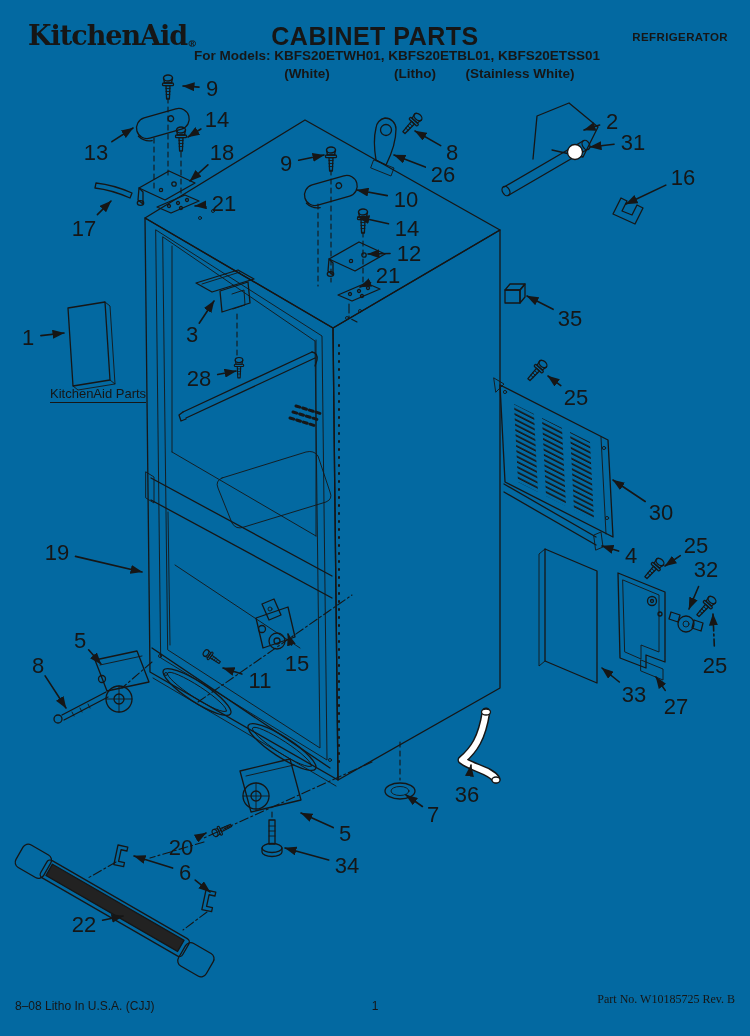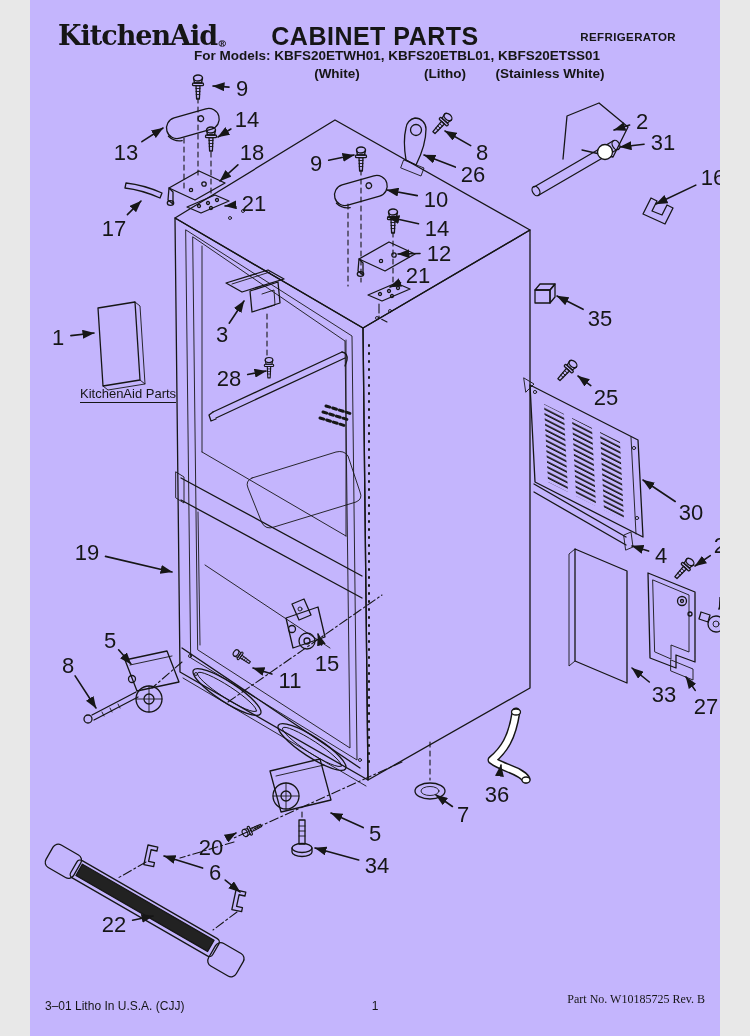--- a/index.html
+++ b/index.html
@@ -1,29 +1,29 @@
 <!DOCTYPE html>
 <html><head>
 <meta charset="utf-8">
 <style>
   html,body{margin:0;padding:0;background:#e8e8e8;}
-  #page{position:relative;width:690px;height:1036px;background:#c4b5fd;margin:0 auto;
+  #page{position:relative;width:750px;height:1036px;background:#0369a1;margin:0 auto;
         font-family:"Liberation Sans",sans-serif;color:#161616;overflow:hidden;}
   
   #brand{position:absolute;left:28px;top:20px;font-family:"DejaVu Serif",serif;
          font-weight:bold;font-size:27px;letter-spacing:-1px;white-space:nowrap;}
   #brand .reg{font-size:10px;vertical-align:-2px;letter-spacing:0;}
   #page-title{position:absolute;left:0;right:0;top:22px;text-align:center;
               font-size:25px;font-weight:bold;letter-spacing:.5px;}
   #models-line{position:absolute;left:0;right:0;top:48px;text-align:center;
                font-size:13.5px;font-weight:bold;padding-left:44px;}
   .finish{position:absolute;top:66px;transform:translateX(-50%);
           font-size:13.5px;font-weight:bold;white-space:nowrap;}
   #finish-white{left:307px;} #finish-black{left:415px;} #finish-ss{left:520px;}
-  #appliance-type{position:absolute;right:44px;top:31px;font-size:11.5px;
+  #appliance-type{position:absolute;right:22px;top:31px;font-size:11.5px;
                   font-weight:bold;letter-spacing:.4px;}
   
   #diagram-svg{position:absolute;left:0;top:0;width:750px;height:1036px;}
   #diagram-svg path,#diagram-svg line,#diagram-svg polyline,#diagram-svg rect,
   #diagram-svg circle,#diagram-svg ellipse{
       fill:none;stroke:#161616;stroke-width:1.3;stroke-linecap:round;stroke-linejoin:round;}
   #diagram-svg .fill-dark{fill:#222;stroke:#161616;}
   #diagram-svg .fill-white{fill:#fff;}
   #diagram-svg .thin{stroke-width:.9;}
   #diagram-svg .dash{stroke-dasharray:5 4;stroke-width:1.1;}
@@ -400,16 +400,16 @@
         <line x1="172.6" y1="868.1" x2="134" y2="856" class="leader" marker-end="url(#arrowhead)"></line>
         <line x1="195.2" y1="880.1" x2="210" y2="892" class="leader" marker-end="url(#arrowhead)"></line>
         <text x="185" y="872" class="callout-num">6</text>
         <line x1="102.6" y1="920.2" x2="123" y2="916" class="leader" marker-end="url(#arrowhead)"></line>
         <text x="84" y="924" class="callout-num">22</text>
       </g>
   </svg>
 
   <div id="literature-label">KitchenAid Parts</div>
 
-  <div class="footer-text" id="footer-left">3–01 Litho In U.S.A. (CJJ)</div>
+  <div class="footer-text" id="footer-left">8–08 Litho In U.S.A. (CJJ)</div>
   <div class="footer-text" id="footer-center">1</div>
   <div class="footer-text" id="footer-right">Part No. W10185725 Rev. B</div>
 </div>
 
 </body></html>

